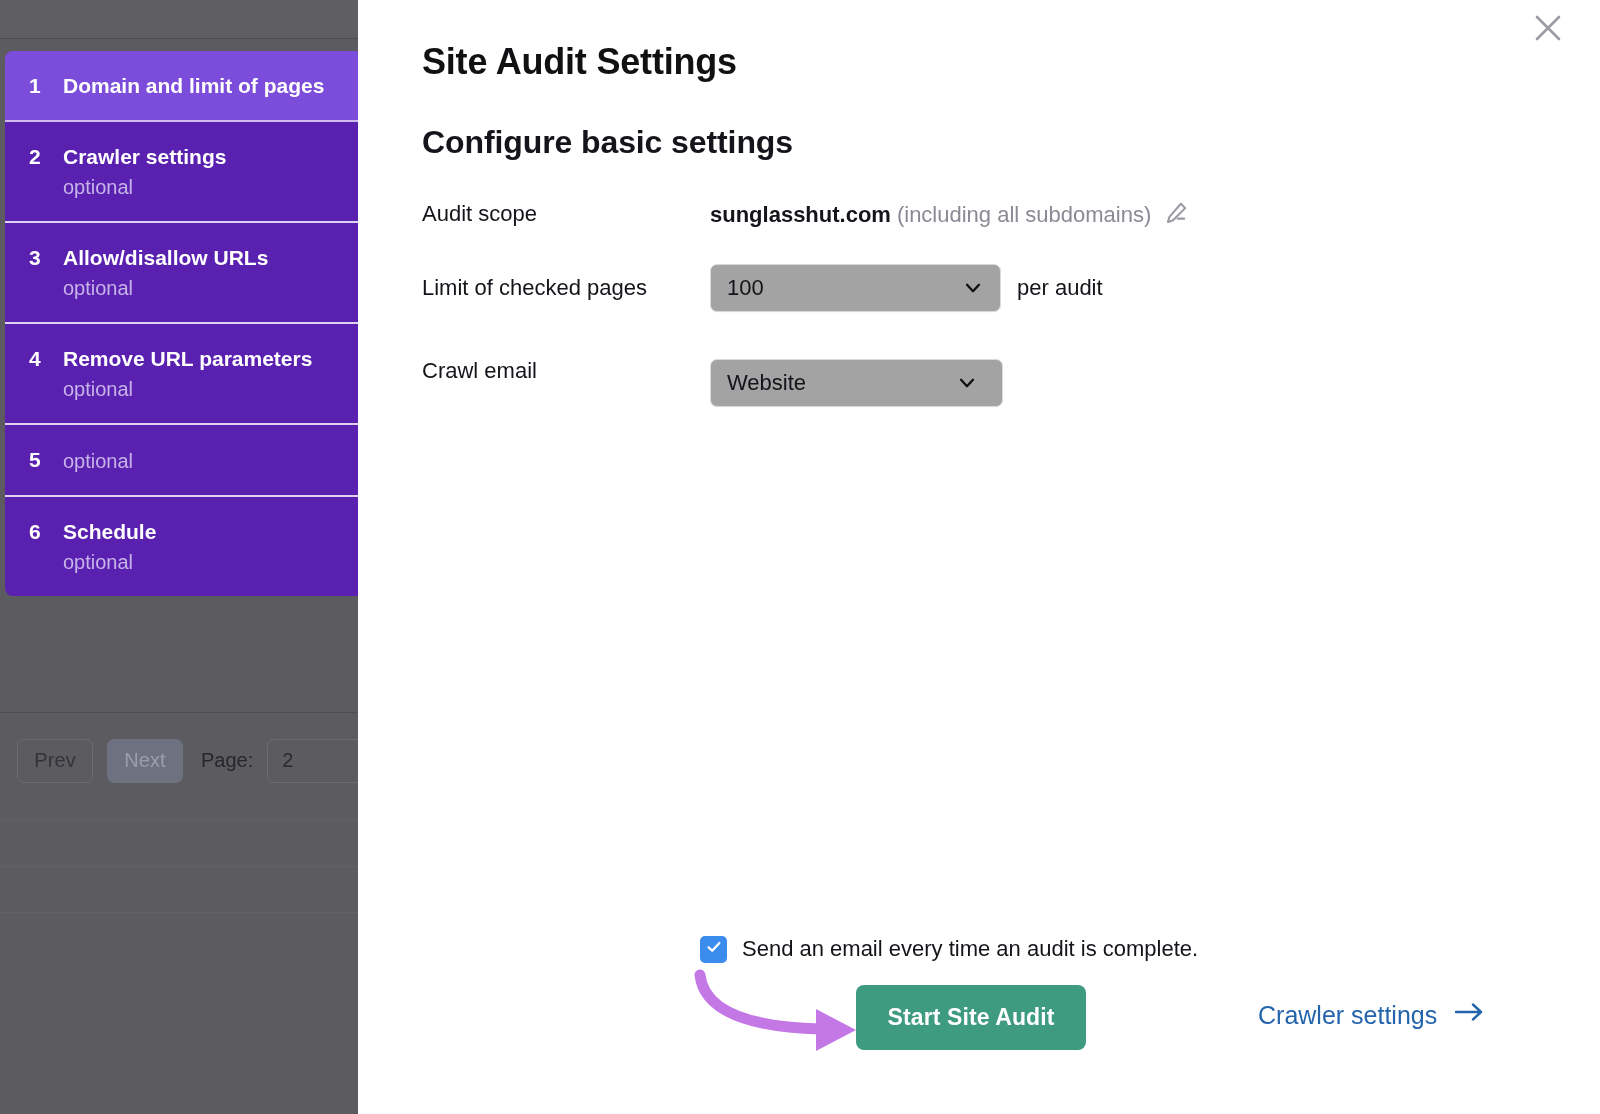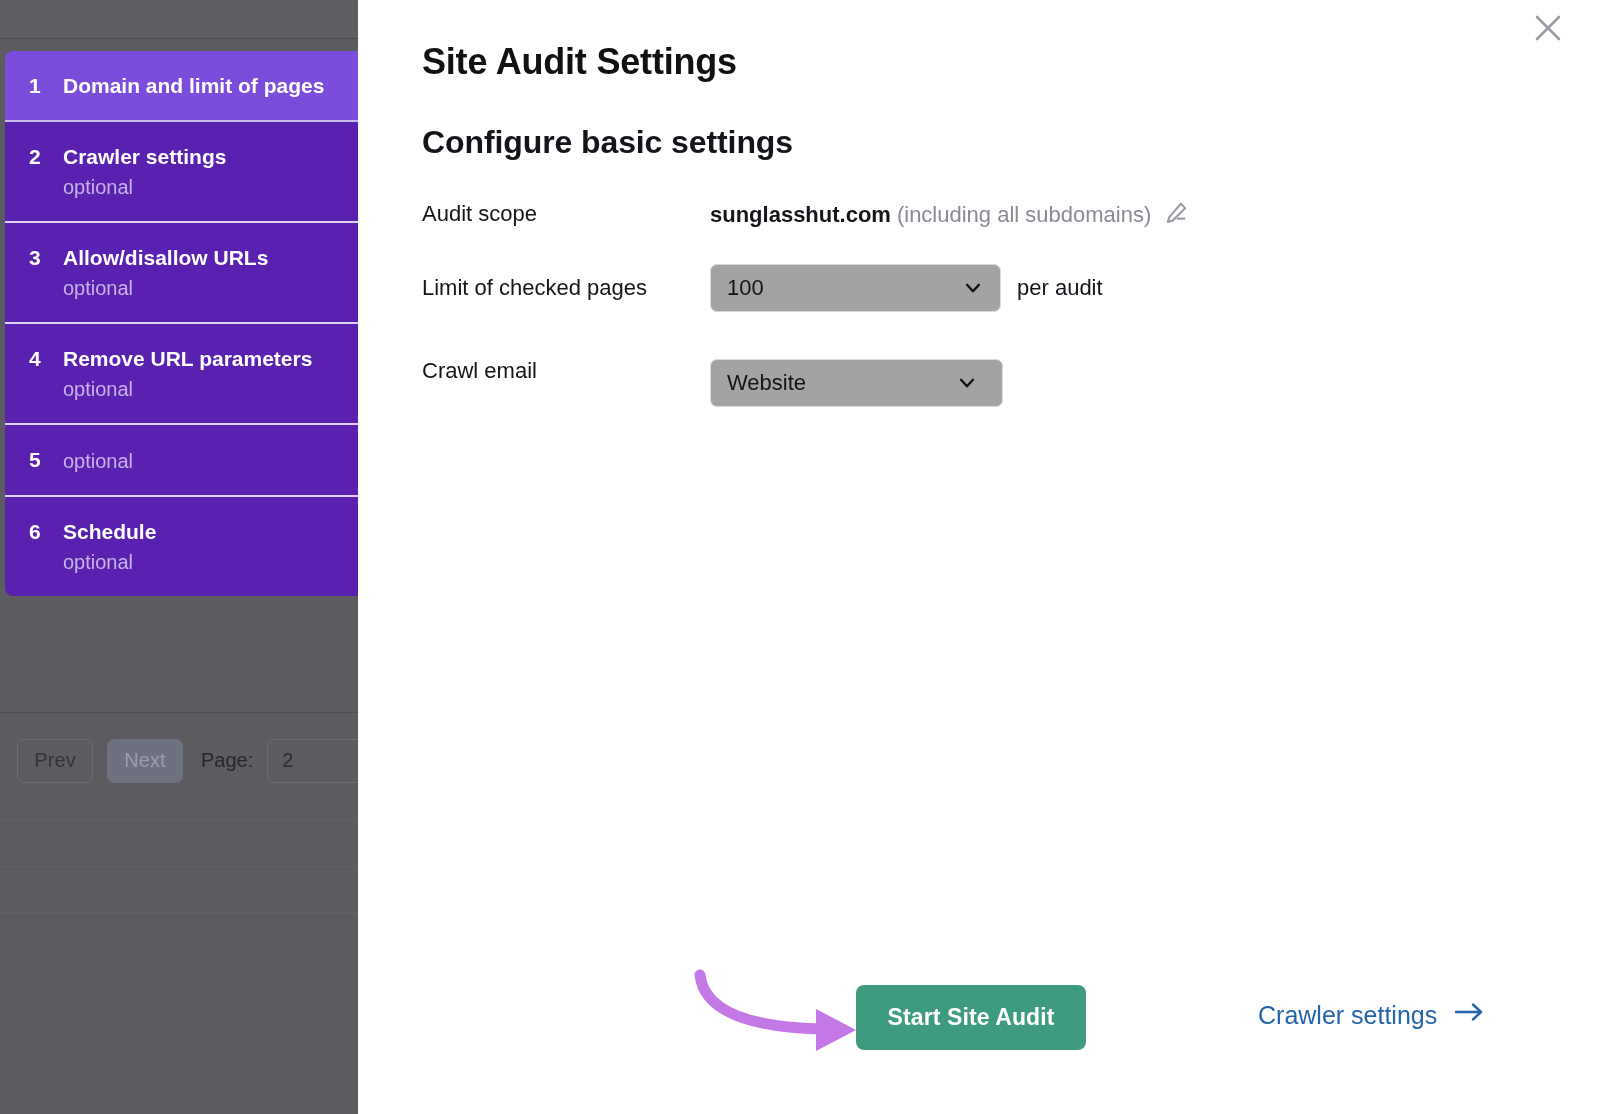--- a/index.html
+++ b/index.html
@@ -423,20 +423,30 @@
           <span class="caret">
             <svg width="22" height="22" viewBox="0 0 24 24" fill="none">
               <path d="M5.5 8.5 L12 15.5 L18.5 8.5" stroke="#111114" stroke-width="2.6" stroke-linecap="round" stroke-linejoin="round"></path>
             </svg>
           </span>
         </div>
       </div>
 
     </div>
 
+    <div class="email-opt">
+      <span class="checkbox">
+        <span>
+          <svg width="18" height="18" viewBox="0 0 20 20" fill="none">
+            <path d="M4 10.4 L8 14.2 L16 5.6" stroke="#ffffff" stroke-width="2.5" stroke-linecap="round" stroke-linejoin="round"></path>
+          </svg>
+        </span>
+      </span>
+      <span class="email-label">Send an email every time an audit is complete.</span>
+    </div>
 
     <svg class="annotation-arrow" viewBox="0 0 200 90">
       <path d="M12 12 C 16 48, 60 64, 132 66" stroke="#c478e6" stroke-width="11" fill="none" stroke-linecap="round"></path>
       <path d="M128 46 L168 67 L128 88 Z" fill="#c478e6"></path>
     </svg>
 
     <button class="start-btn">Start Site Audit</button>
 
     <a class="crawler-link">
       <span>Crawler settings</span>

